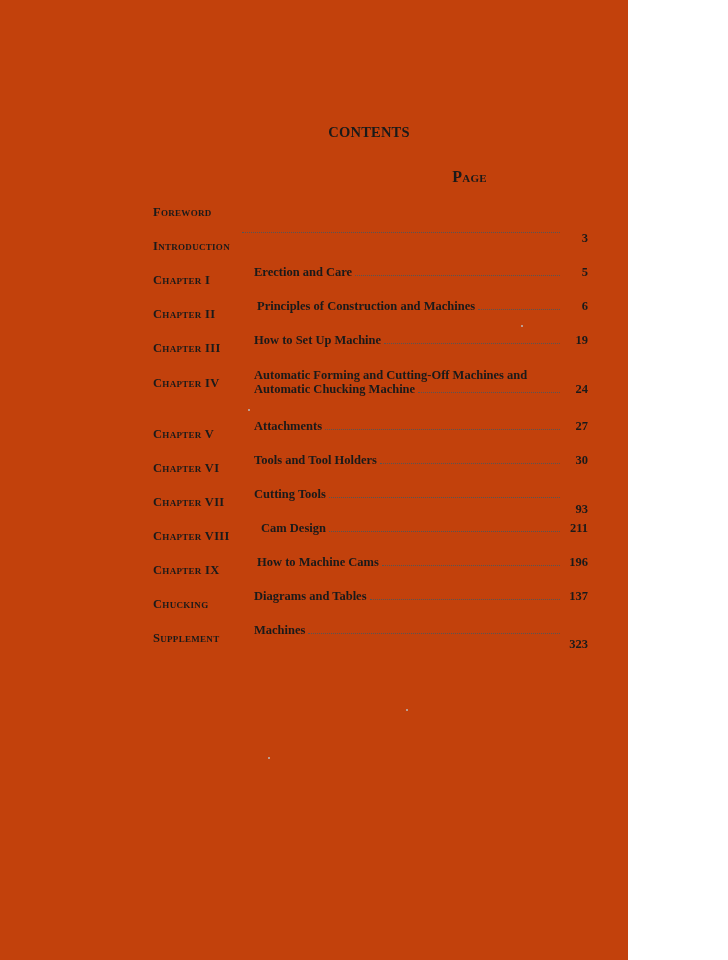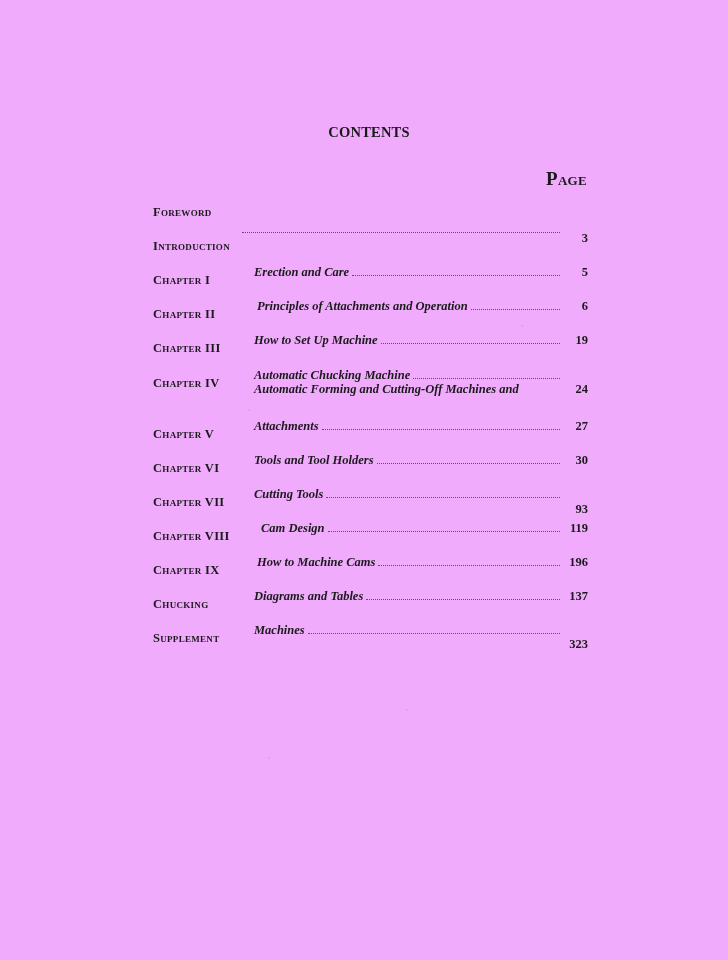--- a/index.html
+++ b/index.html
@@ -11,38 +11,38 @@
       width: 728px;
       height: 960px;
       position: relative;
       overflow: hidden;
       font-family: "Liberation Serif", "DejaVu Serif", serif;
       color: #1a1a1a;
     }
     .page {
       position: absolute;
       left: 0; top: 0;
-      width: 728px; height: 960px;
-      background: #f0abfc;
+      width: 628px; height: 960px;
+      background: #c2410c;
     }
     .title {
       position: absolute;
       top: 124px;
       left: 0;
       width: 738px;
       text-align: center;
       font-size: 14.5px;
       font-weight: bold;
       letter-spacing: 0.2px;
     }
     .page-head {
       position: absolute;
       top: 168px;
       right: 141px;
-      font-size: 19px;
+      font-size: 16px;
       font-weight: bold;
       font-variant: small-caps;
       letter-spacing: 0.3px;
     }
     .entry {
       position: absolute;
       left: 153px;
       width: 435px;
       font-size: 12.5px;
       line-height: 14px;
@@ -68,21 +68,20 @@
       left: 89px;
     }
     .title-line {
       display: flex;
       align-items: baseline;
       height: 14px;
     }
     .title-text {
       flex: 0 0 auto;
       padding-right: 3px;
-      font-style: italic;
     }
     .leader {
       flex: 1 1 auto;
       border-bottom: 1px dotted #555;
       margin-bottom: 3px;
       height: 1px;
     }
     .pg {
       position: absolute;
       right: 0;
@@ -128,21 +127,21 @@
         <span class="leader"></span>
       </div>
     </div>
     <span class="pg" style="top:0;">5</span>
   </div>
 
   <div class="entry" style="top:299px;">
     <span class="label">Chapter II</span>
     <div class="entry-title" style="left:104px;">
       <div class="title-line">
-        <span class="title-text">Principles of Attachments and Operation</span>
+        <span class="title-text">Principles of Construction and Machines</span>
         <span class="leader"></span>
       </div>
     </div>
     <span class="pg" style="top:0;">6</span>
   </div>
 
   <div class="entry" style="top:333px;">
     <span class="label">Chapter III</span>
     <div class="entry-title">
       <div class="title-line">
@@ -150,25 +149,25 @@
         <span class="leader"></span>
       </div>
     </div>
     <span class="pg" style="top:0;">19</span>
   </div>
 
   <div class="entry" style="top:368px;">
     <span class="label">Chapter IV</span>
     <div class="entry-title">
       <div class="title-line">
+        <span class="title-text">Automatic Forming and Cutting-Off Machines and</span>
+      </div>
+      <div class="title-line">
         <span class="title-text">Automatic Chucking Machine</span>
         <span class="leader"></span>
-      </div>
-      <div class="title-line">
-        <span class="title-text">Automatic Forming and Cutting-Off Machines and</span>
       </div>
     </div>
     <span class="pg" style="top:14px;margin-left:41px;">24</span>
   </div>
 
   <div class="entry" style="top:419px;">
     <span class="label">Chapter V</span>
     <div class="entry-title">
       <div class="title-line">
         <span class="title-text">Attachments</span>
@@ -201,21 +200,21 @@
   </div>
 
   <div class="entry" style="top:521px;">
     <span class="label">Chapter VIII</span>
     <div class="entry-title" style="left:108px;">
       <div class="title-line">
         <span class="title-text">Cam Design</span>
         <span class="leader"></span>
       </div>
     </div>
-    <span class="pg" style="top:0;">119</span>
+    <span class="pg" style="top:0;">211</span>
   </div>
 
   <div class="entry" style="top:555px;">
     <span class="label">Chapter IX</span>
     <div class="entry-title" style="left:104px;">
       <div class="title-line">
         <span class="title-text">How to Machine Cams</span>
         <span class="leader"></span>
       </div>
     </div>

